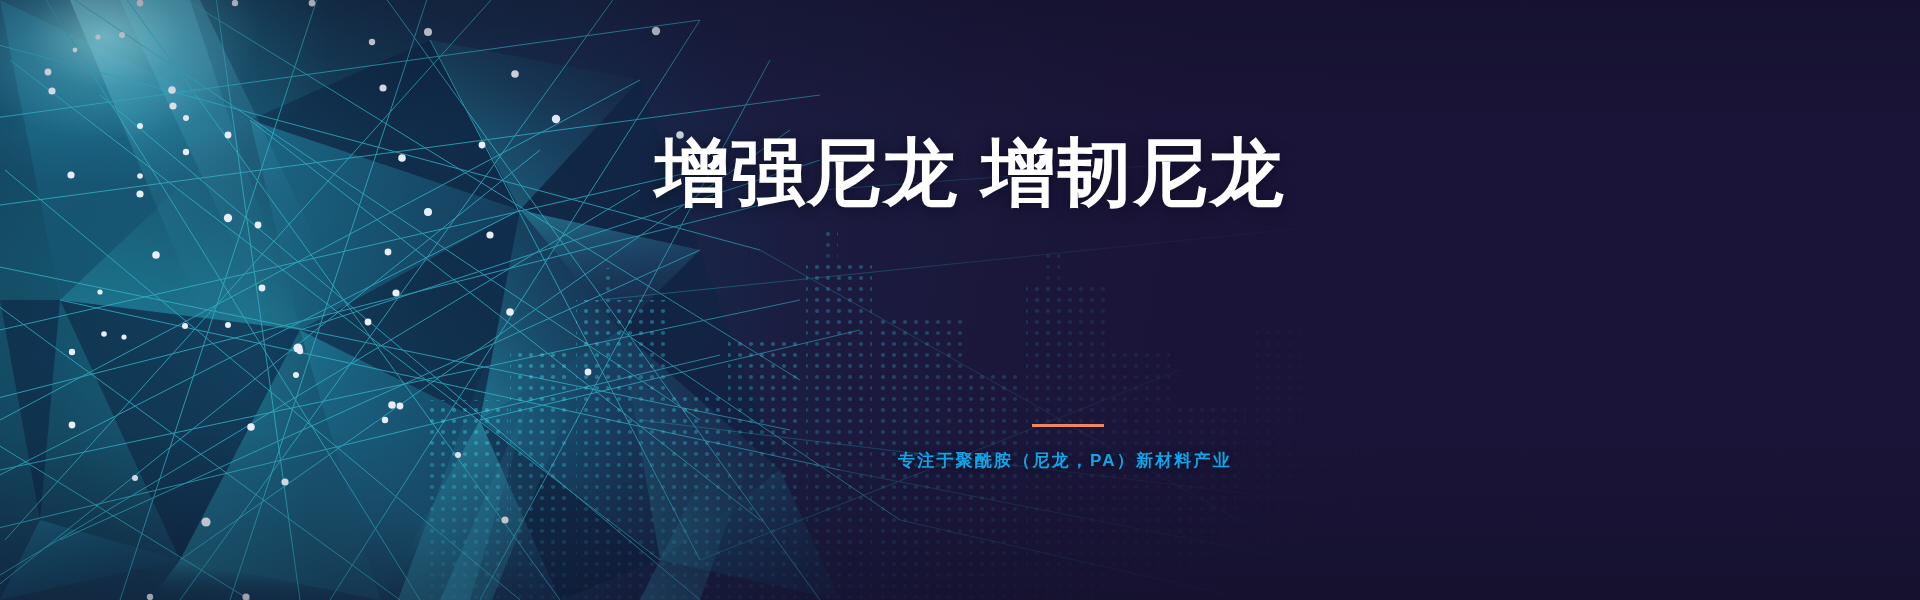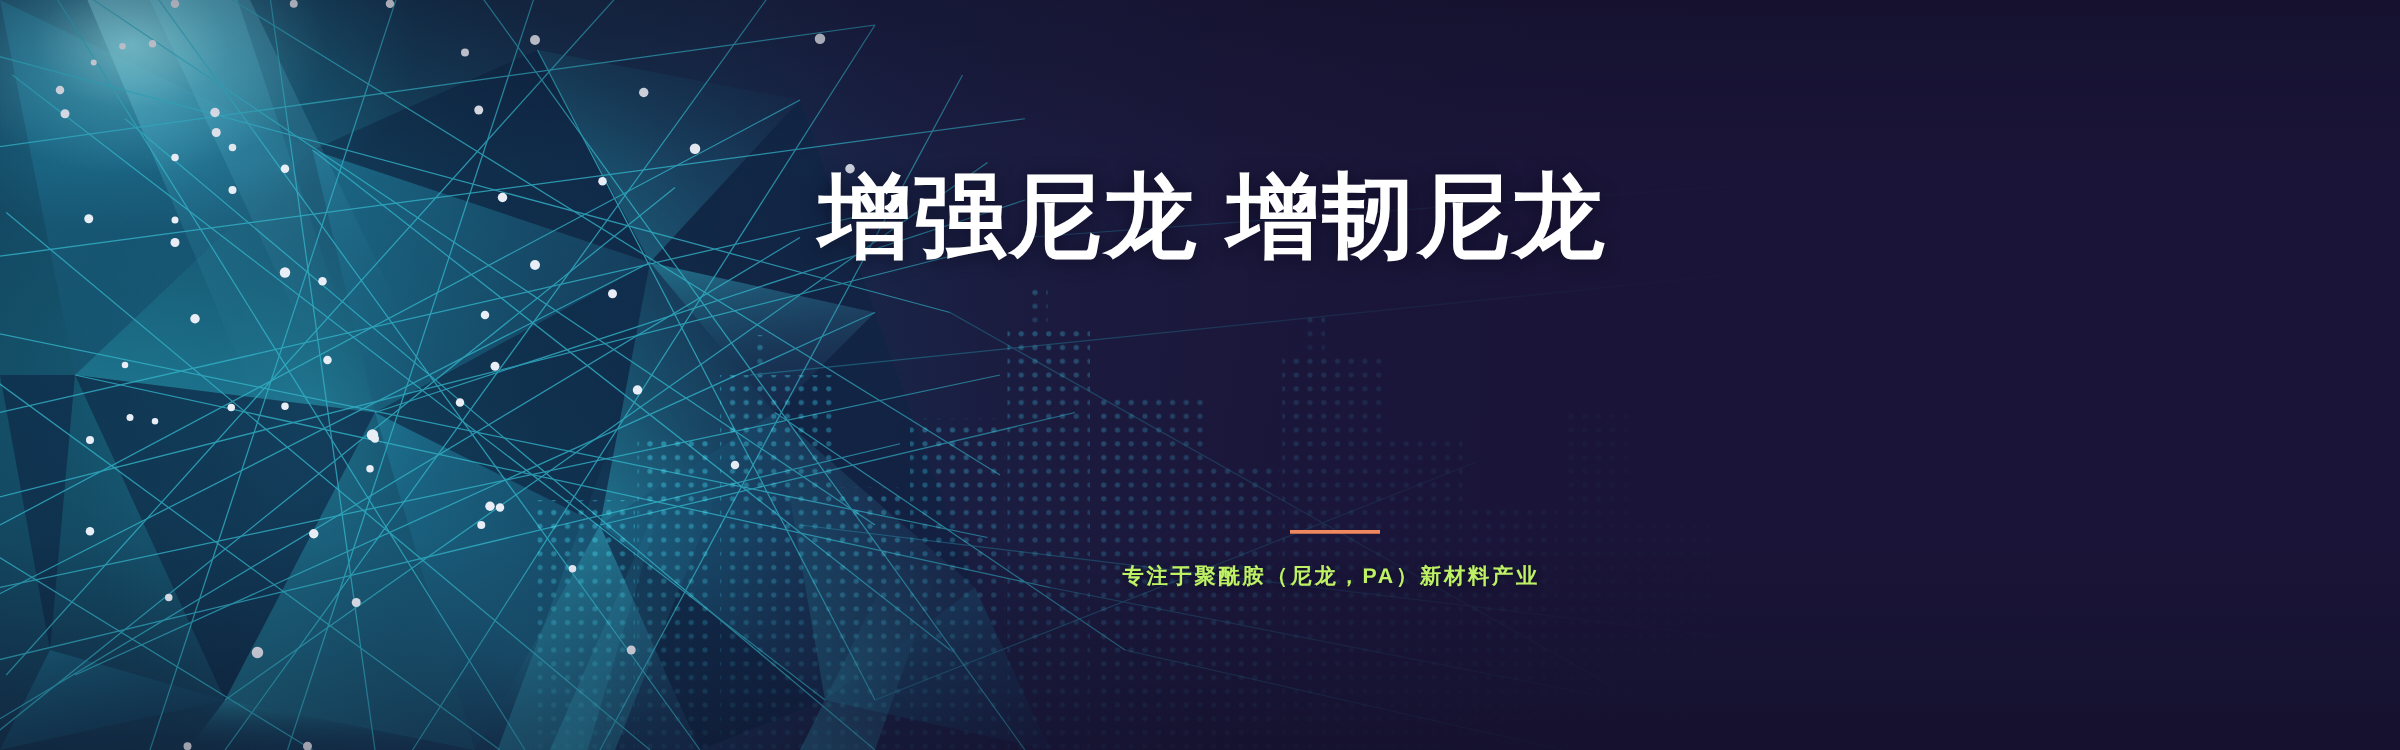--- a/index.html
+++ b/index.html
@@ -118,21 +118,21 @@
   }
   .rule{
     width:72px;
     height:3px;
     background:#f0875f;
     margin-left:377px;
     margin-bottom:22px;
   }
   .tagline{
     text-align:center;
-    color:#bef264;
+    color:#0ea5e9;
     font-size:17px;
     font-weight:bold;
     letter-spacing:2.2px;
     white-space:nowrap;
     text-shadow:0 1px 6px rgba(8,6,24,0.6);
   }
 </style>
 </head>
 <body>
 

